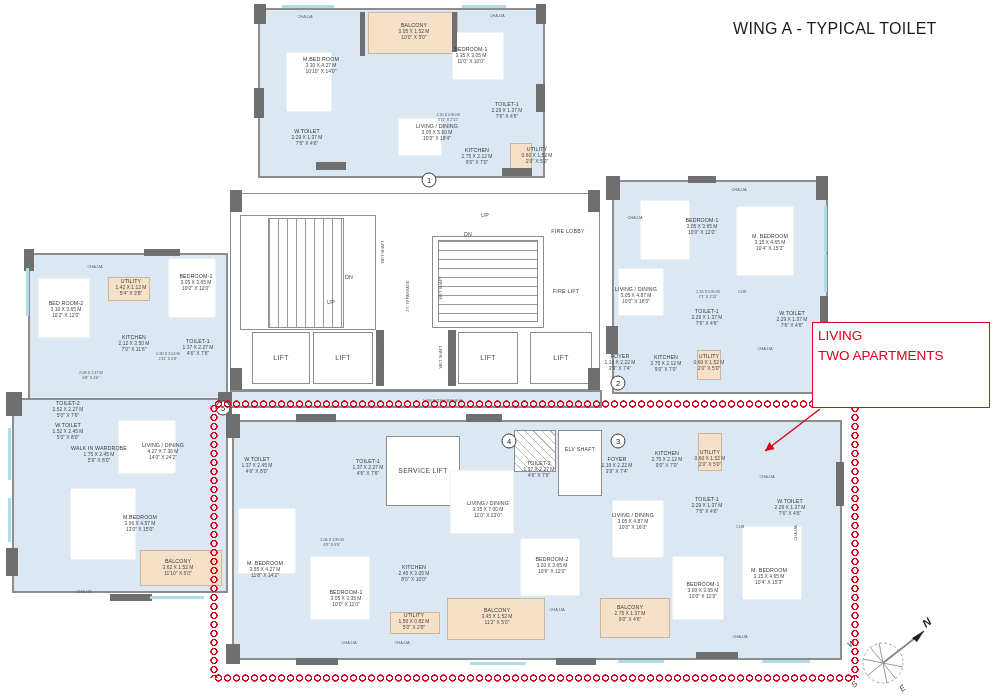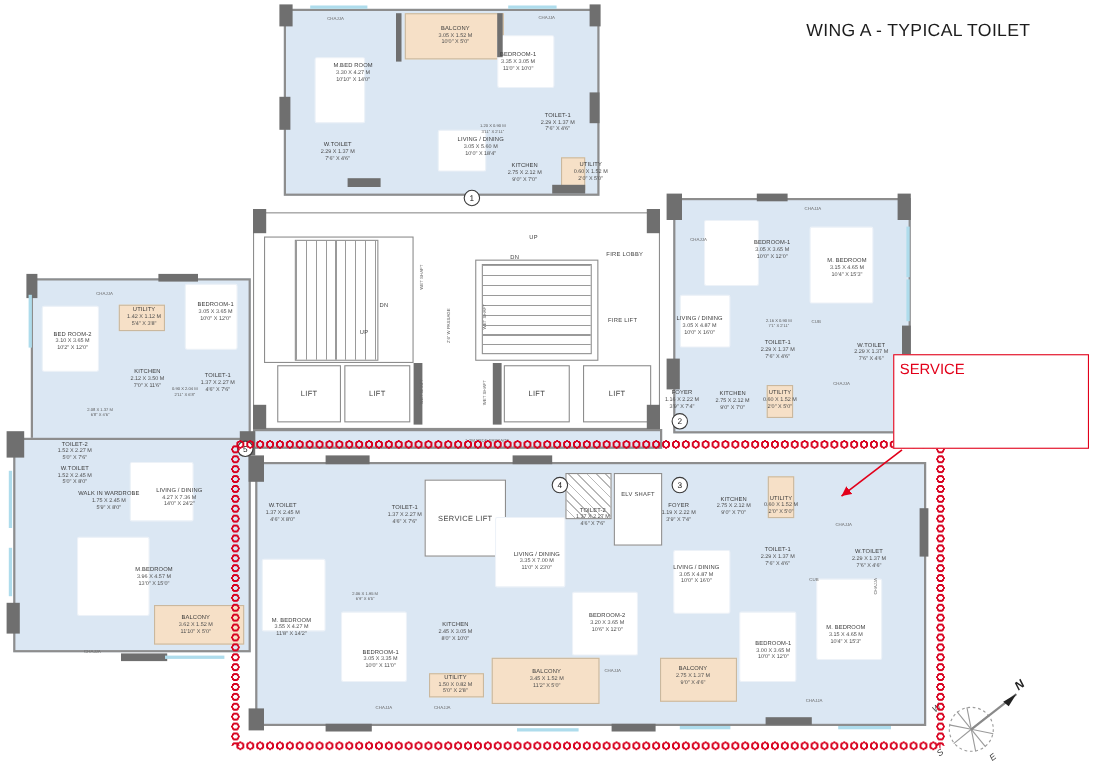--- a/index.html
+++ b/index.html
@@ -424,21 +424,22 @@
 <div id="title">WING A - TYPICAL TOILET</div>
 
 <div id="jodi">
   <div class="sc top"></div>
   <div class="sc bot"></div>
   <div class="sc side lft"></div>
   <div class="sc side rgt"></div>
 </div>
 
 <div id="jodi-note">
-  <div>SERVICE</div>
+  <div>LIVING</div>
+  <div>TWO APARTMENTS</div>
 </div>
 
 <svg id="arrow-svg" width="1000" height="698">
   <defs>
     <marker id="ah" markerWidth="8" markerHeight="8" refX="6" refY="3" orient="auto">
       <path d="M0,0 L6,3 L0,6 Z" fill="#e2001a"></path>
     </marker>
   </defs>
   <line x1="820" y1="409" x2="765" y2="451" stroke="#e2001a" stroke-width="1.5" marker-end="url(#ah)"></line>
 </svg>

